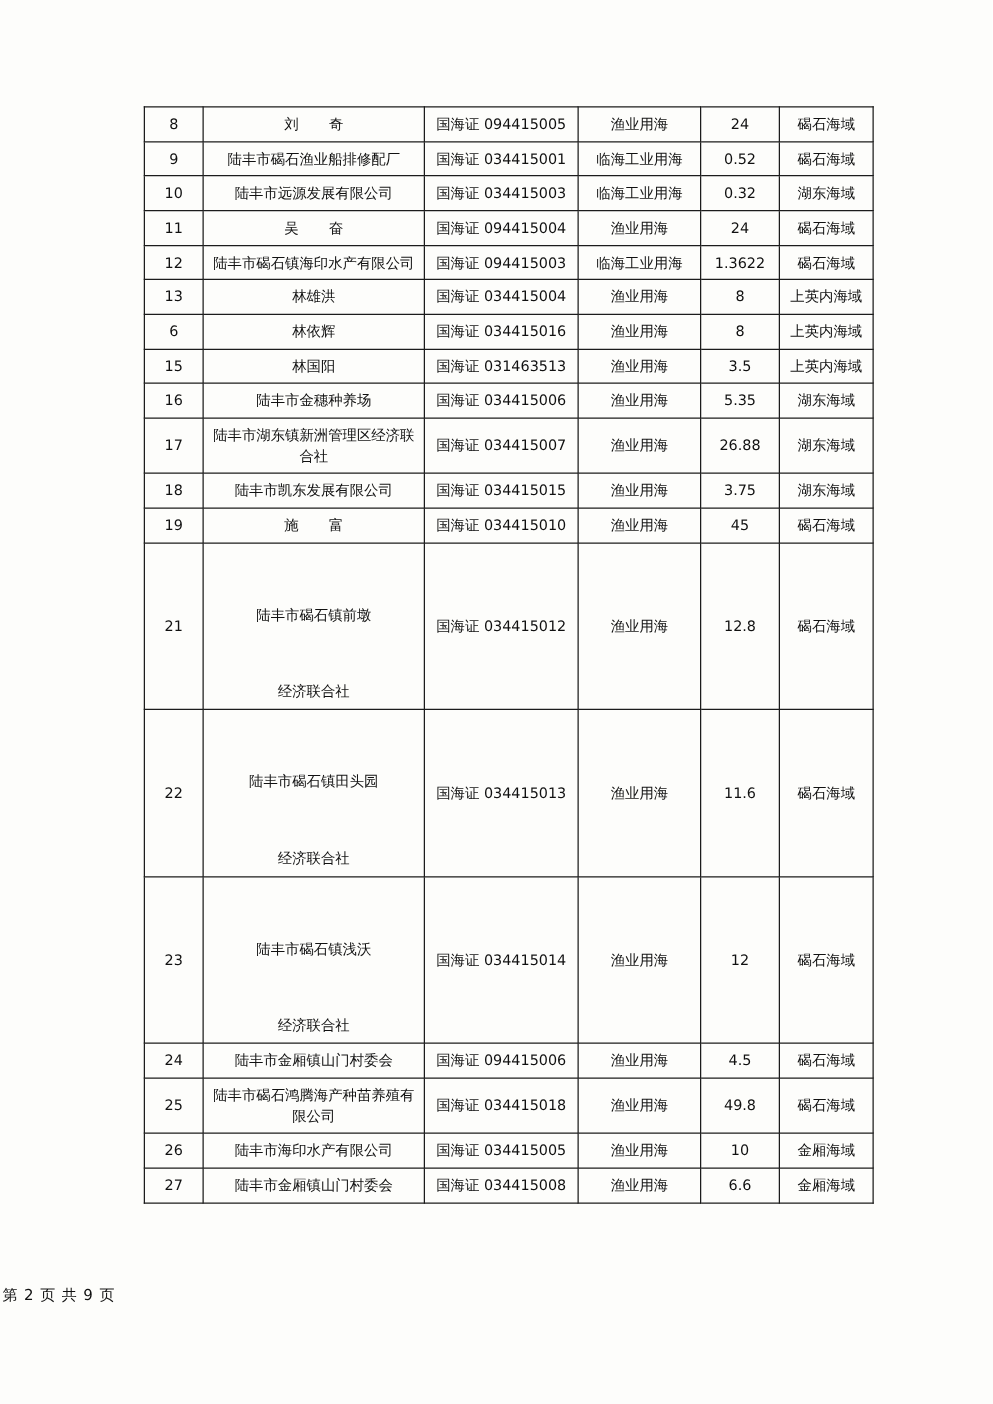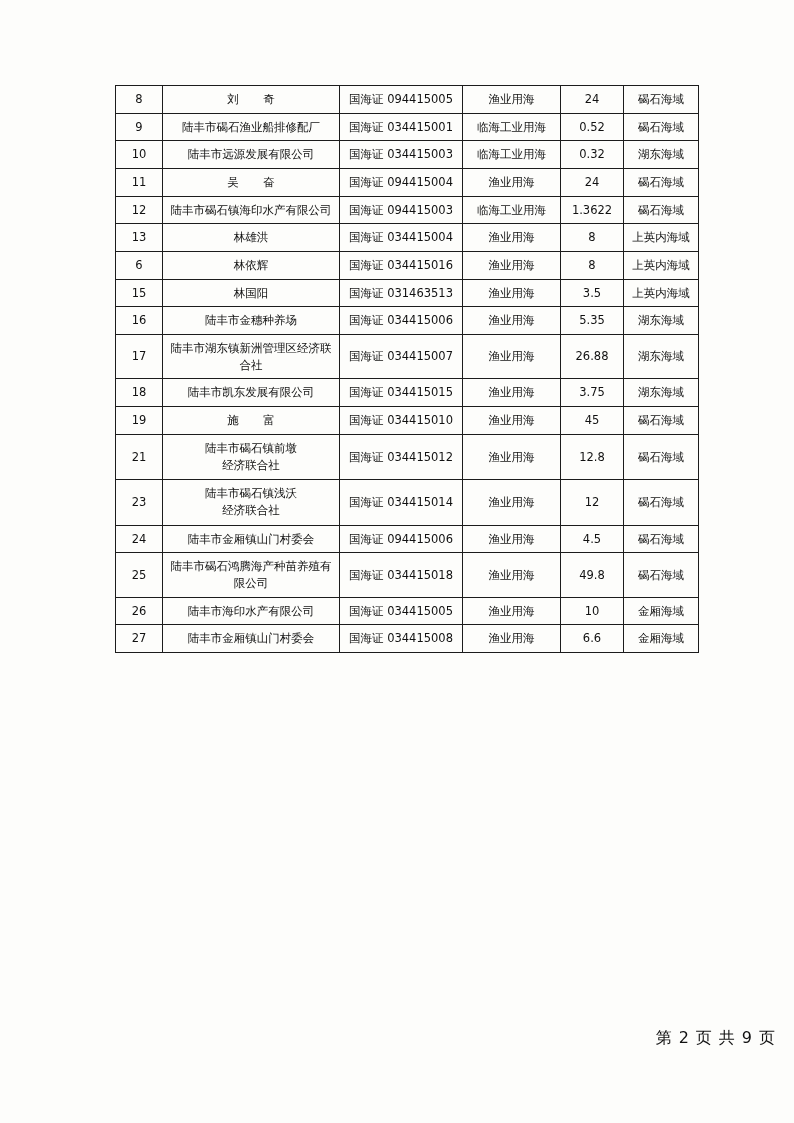--- a/index.html
+++ b/index.html
@@ -52,28 +52,29 @@
   td.col-sea  { width: 70px; }
 
   .name-spaced {
     letter-spacing: 0.9em;
     padding-left: 0.9em;
     display: inline-block;
   }
   .two-line {
     display: block;
     line-height: 1.5;
+    margin-top: 44px;
   }
   .footer {
     position: absolute;
     left: 0;
-    right: 16px;
+    right: 4px;
     top: 1028px;
-    text-align: right;
-    font-size: 16px;
+    text-align: left;
+    font-size: 12px;
     letter-spacing: 0.06em;
     color: #111;
   }
   .footer .pg {
     display: inline-block;
     padding: 0 2px;
   }
 </style>
 </head>
 <body>
@@ -184,20 +185,31 @@
             <td class="col-name">
               <span class="two-line">陆丰市碣石镇前墩</span>
               <span class="two-line">经济联合社</span>
             </td>
             <td class="col-cert">国海证 034415012</td>
             <td class="col-use">渔业用海</td>
             <td class="col-area">12.8</td>
             <td class="col-sea">碣石海域</td>
           </tr>
           <tr>
+            <td class="col-idx">22</td>
+            <td class="col-name">
+              <span class="two-line">陆丰市碣石镇田头园</span>
+              <span class="two-line">经济联合社</span>
+            </td>
+            <td class="col-cert">国海证 034415013</td>
+            <td class="col-use">渔业用海</td>
+            <td class="col-area">11.6</td>
+            <td class="col-sea">碣石海域</td>
+          </tr>
+          <tr>
             <td class="col-idx">23</td>
             <td class="col-name">
               <span class="two-line">陆丰市碣石镇浅沃</span>
               <span class="two-line">经济联合社</span>
             </td>
             <td class="col-cert">国海证 034415014</td>
             <td class="col-use">渔业用海</td>
             <td class="col-area">12</td>
             <td class="col-sea">碣石海域</td>
           </tr>

